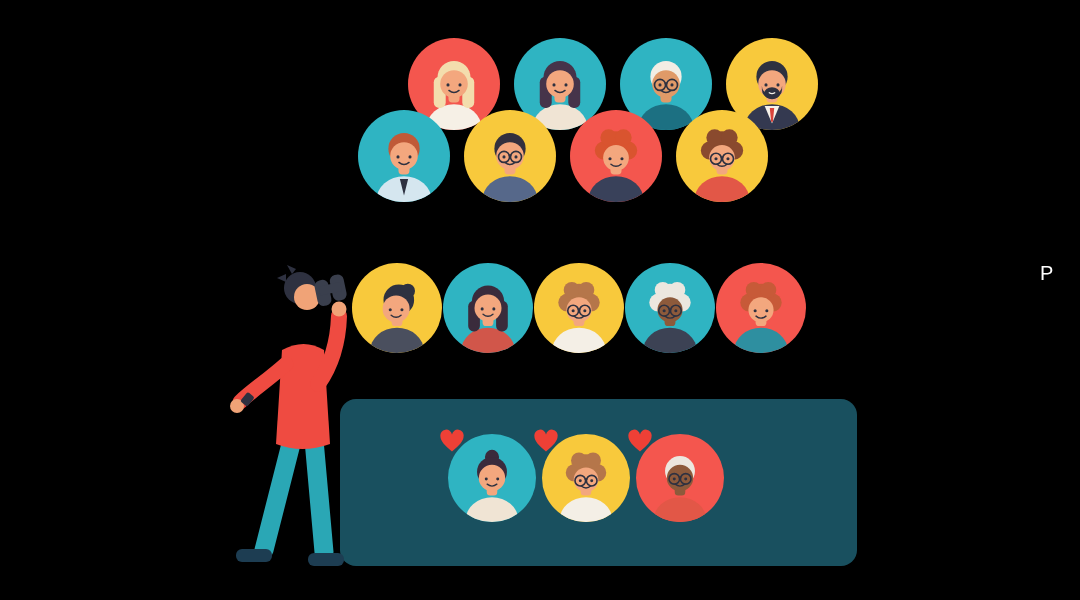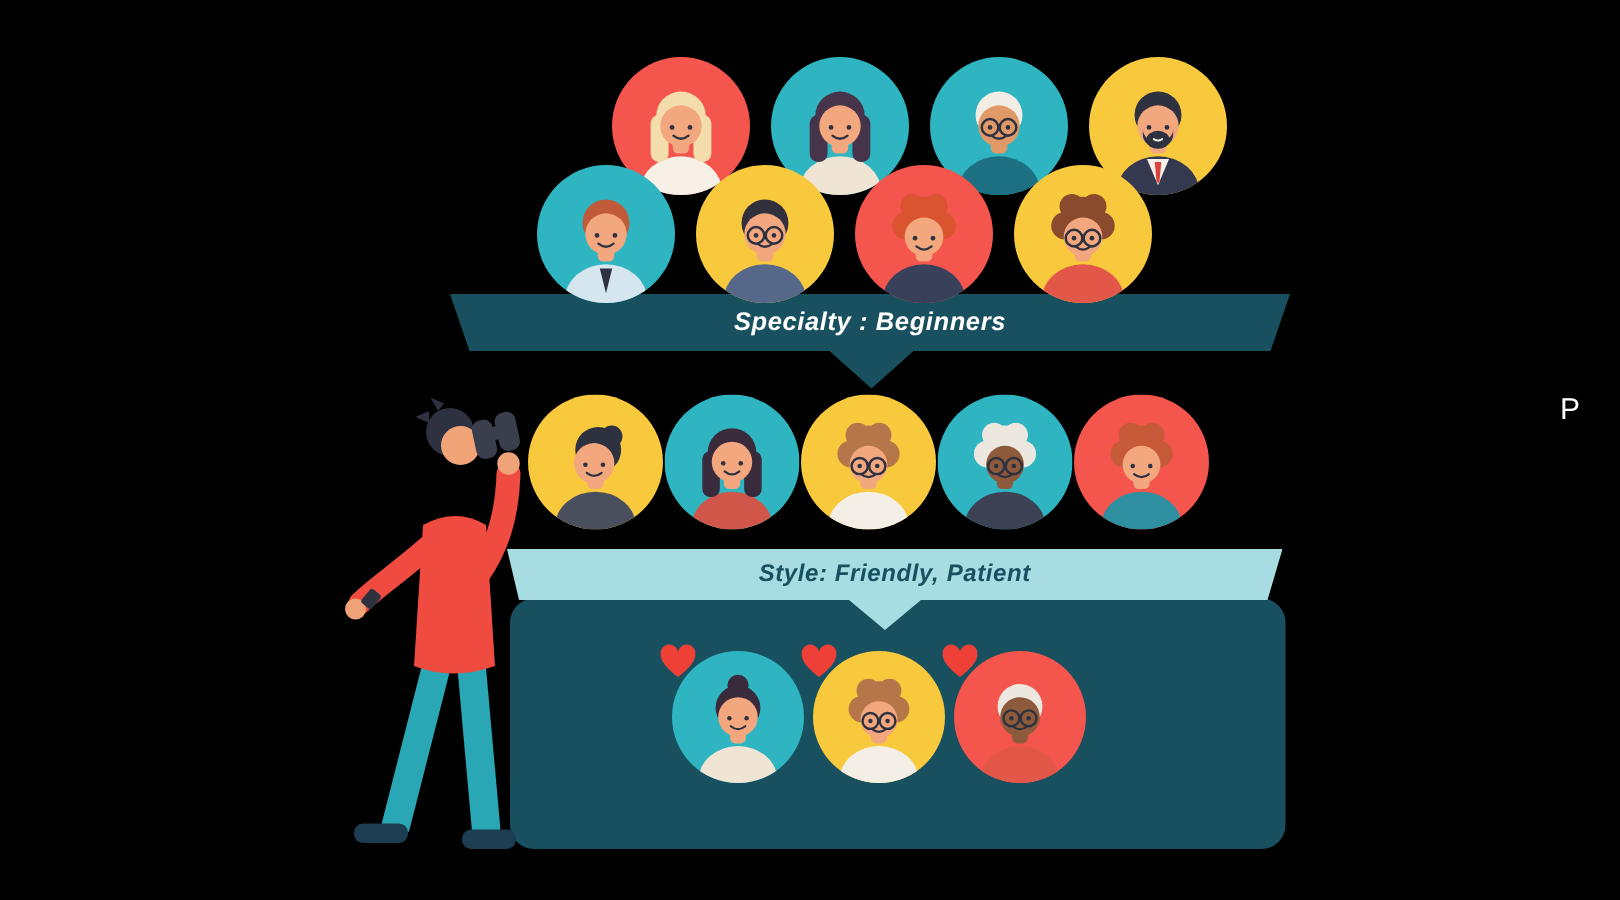--- a/index.html
+++ b/index.html
@@ -42,23 +42,20 @@
   .p-label{
     position:absolute;left:1040px;top:262px;
     color:var(--text_light,#fff);font-size:20px;font-weight:500;
   }
 </style>
 </head>
 <body>
 
 <div class="stage">
 
-  <div class="banner banner-dark">
-    <span class="banner-label">Specialty : Beginners</span>
-  </div>
 
   <div class="row" style="left: 408px; top: 38px; column-gap: 14px;">
       <div class="avatar" style="width: 92px; height: 92px;">
         <svg viewBox="0 0 100 100" width="100%" height="100%">
           <defs>
             <clipPath id="clip0">
               <circle cx="50" cy="50" r="50"></circle>
             </clipPath>
           </defs>
           <circle cx="50" cy="50" r="50" fill="#f4564e"></circle>
@@ -349,23 +346,20 @@
             <circle cx="43.5" cy="53" r="1.7" fill="#2e3140"></circle>
             <circle cx="56.5" cy="53" r="1.7" fill="#2e3140"></circle>
             <path d="M44.5,59 Q50,63.5 55.5,59" stroke="#2e3140" stroke-width="1.6" fill="none" stroke-linecap="round"></path>
           </g>
         </svg>
       </div>
     </div>
 
   <div class="selected-box"></div>
 
-  <div class="banner banner-light">
-    <span class="banner-label">Style: Friendly,  Patient</span>
-  </div>
 
   <div class="row" style="left: 448px; top: 434px; column-gap: 6px;">
       <div class="avatar" style="width: 88px; height: 88px;">
         <svg viewBox="0 0 100 100" width="100%" height="100%">
           <defs>
             <clipPath id="clip13">
               <circle cx="50" cy="50" r="50"></circle>
             </clipPath>
           </defs>
           <circle cx="50" cy="50" r="50" fill="#2fb4c2"></circle>

